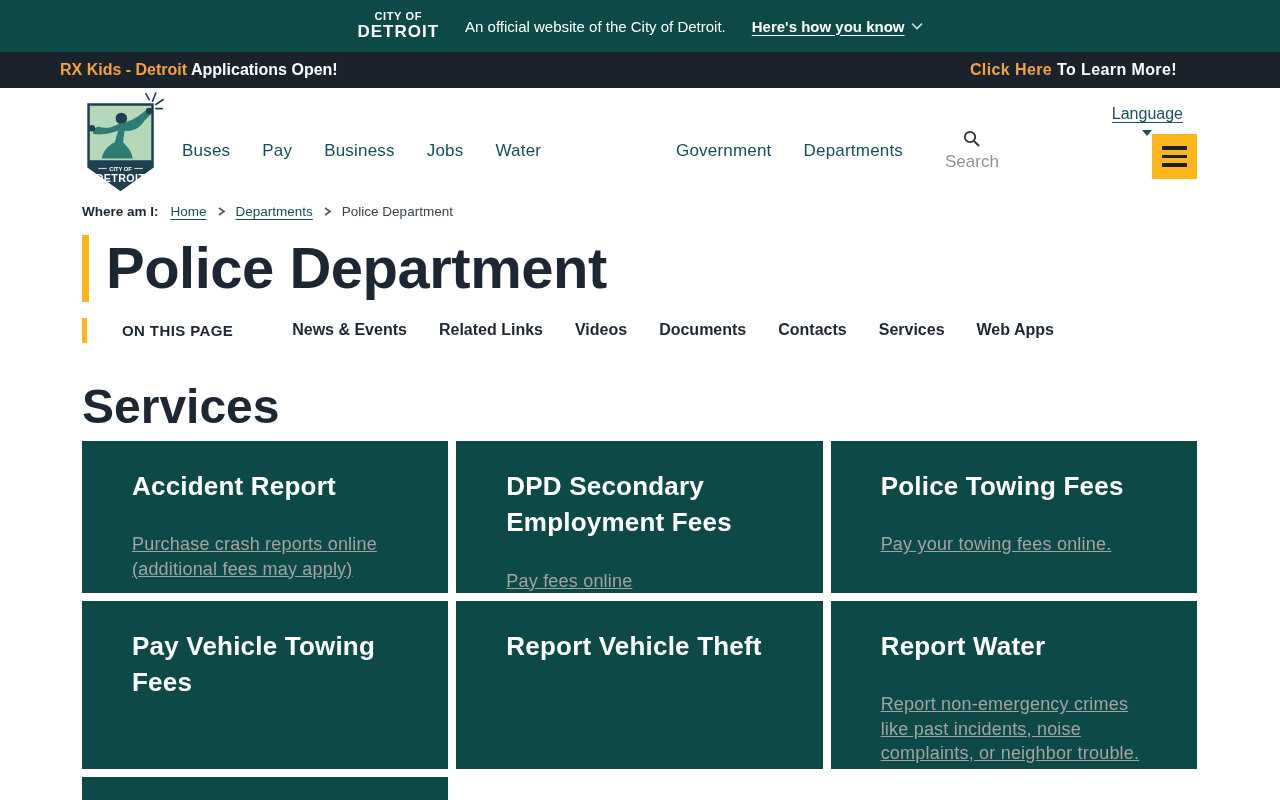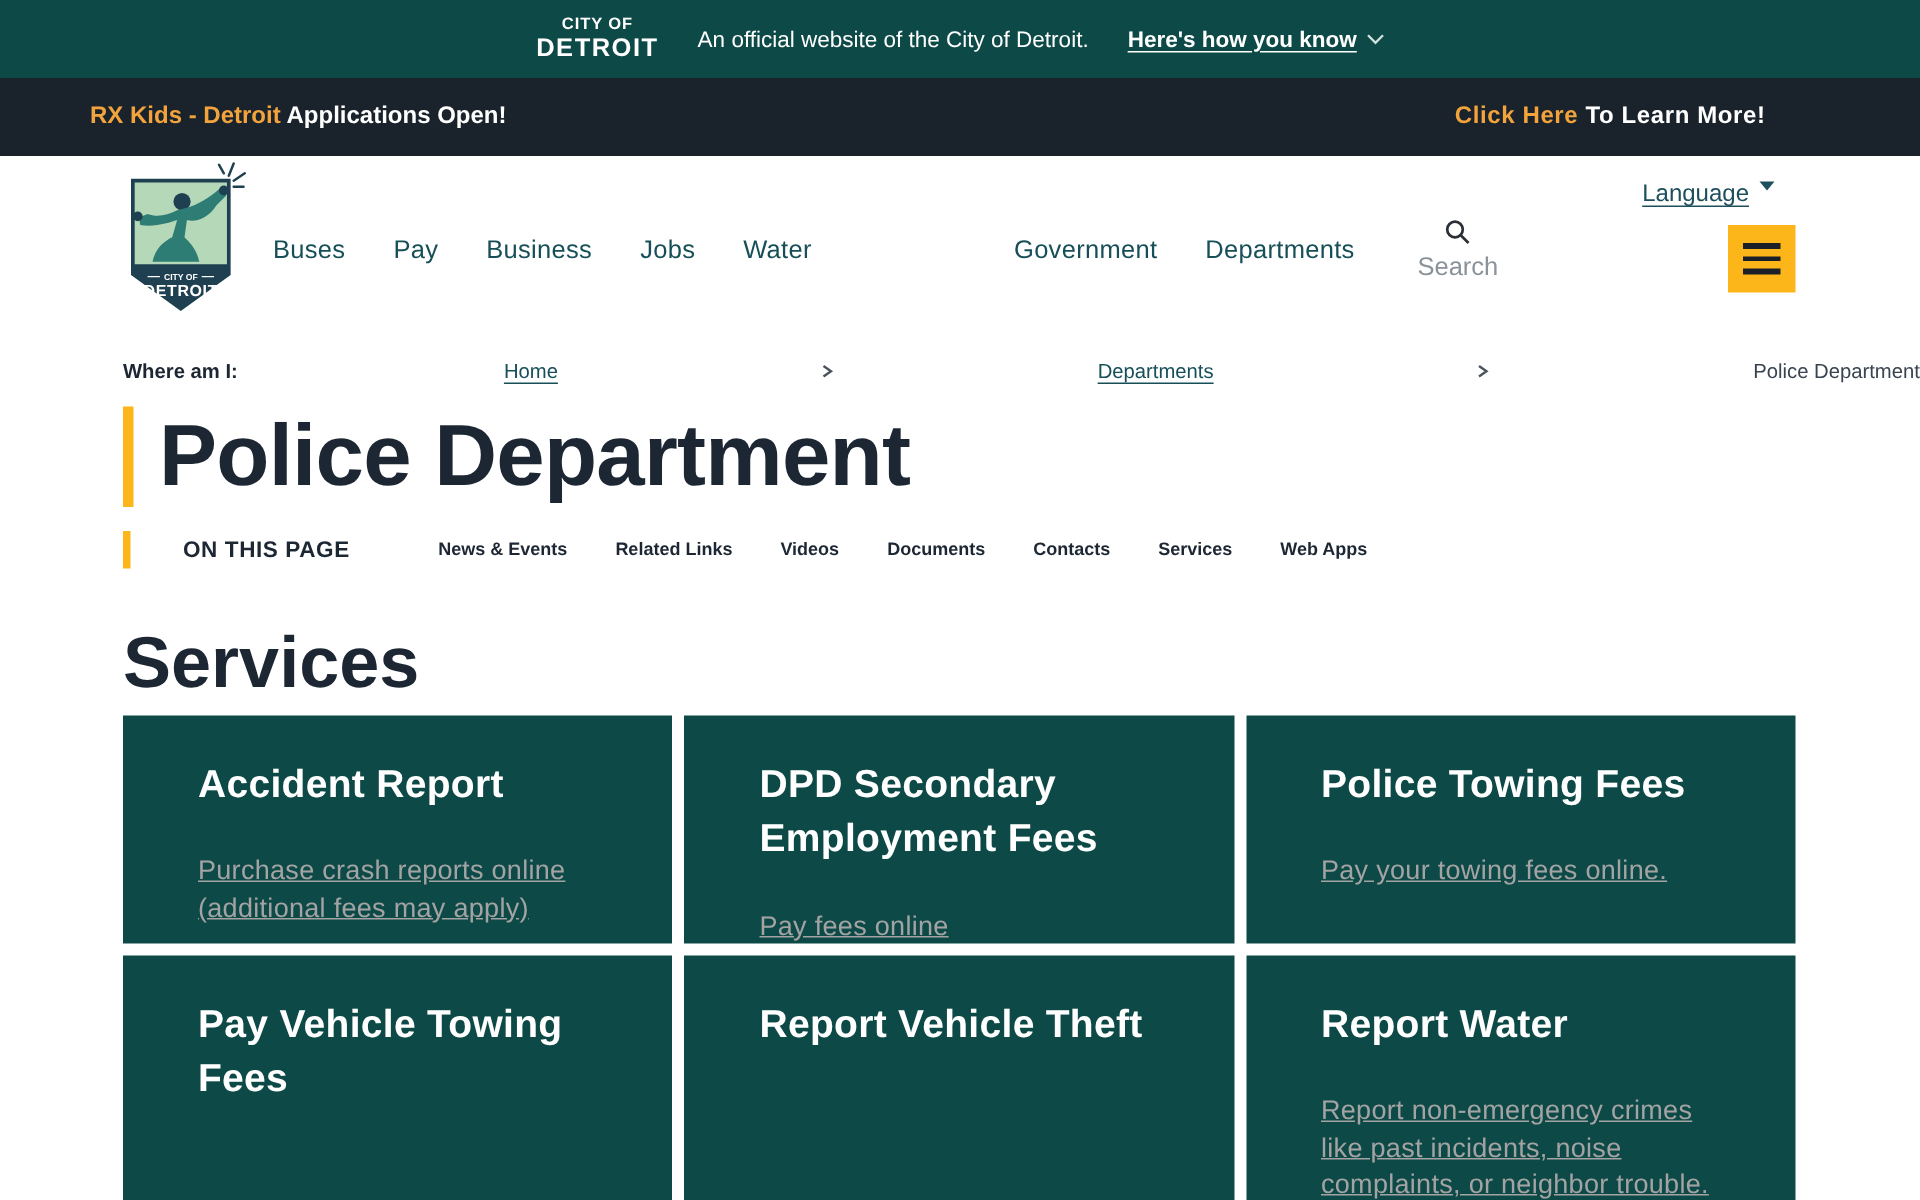--- a/index.html
+++ b/index.html
@@ -24,21 +24,21 @@
   .ob-brand { text-align: center; line-height: 1.05; }
   .ob-brand-1 { font-size: 11px; font-weight: 700; letter-spacing: 0.6px; }
   .ob-brand-2 { font-size: 17px; font-weight: 800; letter-spacing: 1px; }
   .ob-text { font-size: 15px; }
   .ob-link { display: inline-flex; align-items: center; gap: 6px; font-size: 15px; font-weight: 600; }
   .ob-link span { text-decoration: underline; text-underline-offset: 3px; }
   .ob-chevron { width: 12px; height: 8px; stroke: #cfe0de; stroke-width: 1.6; fill: none; }
 
   
   .alert-banner {
-    height: 52px;
+    height: 36px;
     background: #1a232c;
     color: #ffffff;
     display: flex;
     align-items: center;
     justify-content: space-between;
     padding: 0 103px 0 60px;
     font-size: 16px;
     font-weight: 600;
   }
   .alert-banner .hl { color: #f2a33c; }
@@ -55,54 +55,54 @@
   .nav-right { left: 676px; }
   .nav-link { font-size: 17px; color: #174f58; letter-spacing: 0.2px; }
   .search {
     position: absolute; left: 945px; top: 63px; transform: translateY(-50%);
     display: flex; align-items: center; gap: 5px; cursor: pointer; flex-direction: column;
   }
   .search-icon { width: 17px; height: 17px; stroke: #2a2f36; stroke-width: 1.8; fill: none; }
   .search-text { font-size: 17px; color: #8b9299; }
   .language {
     position: absolute; right: 97px; top: 17px;
-    display: inline-flex; gap: 7px;
-    font-size: 16px; color: #1d4f5c;
+    display: inline-flex; align-items: center; gap: 7px;
+    font-size: 16px; color: #1d4f5c; flex-direction: column;
   }
   .language span { text-decoration: underline; text-underline-offset: 3px; }
   .lang-tri { width: 0; height: 0; border-left: 5px solid transparent; border-right: 5px solid transparent; border-top: 6px solid #1d4f5c; }
   .hamburger {
     position: absolute; right: 83px; top: 46px;
     width: 45px; height: 45px; background: #fcb61a; border: none; cursor: pointer;
     display: flex; flex-direction: column; align-items: center; justify-content: center; gap: 5px;
   }
   .hamburger .bar { width: 25px; height: 3.5px; background: #1a1f28; }
 
   
   .breadcrumb {
-    margin: 24px 0 0 82px;
+    margin: 4px 0 0 82px;
     display: flex; align-items: center; gap: 10px;
-    font-size: 13.5px; color: #2b3440; justify-content: space-between;
+    font-size: 13.5px; color: #2b3440;
   }
   .bc-label { font-weight: 700; color: #1d2733; margin-right: 2px; }
   .bc-link { color: #174f58; text-decoration: underline; text-underline-offset: 3px; }
   .bc-sep { width: 9px; height: 9px; stroke: #4a545e; stroke-width: 1.6; fill: none; }
   .bc-current { color: #3a4450; }
 
   
   .page-title-row { margin: 16px 0 0 82px; display: flex; align-items: stretch; }
   .title-accent { width: 7px; background: #fcb61a; margin-right: 17px; }
   .page-title { font-size: 58px; font-weight: 800; color: #1d2733; line-height: 1.15; letter-spacing: -0.5px; }
 
   
   .otp-row { margin: 16px 0 0 82px; display: flex; align-items: center; gap: 27px; }
   .otp-accent { width: 5px; height: 25px; background: #fcb61a; margin-right: 8px; }
   .otp-label { font-size: 15px; font-weight: 800; color: #1d2733; letter-spacing: 0.4px; margin-right: 32px; }
   .otp-nav { display: flex; gap: 32px; }
-  .otp-link { font-size: 12px; font-weight: 600; color: #1d2733; }
+  .otp-link { font-size: 16px; font-weight: 600; color: #1d2733; }
 
   
   .services-title { margin: 36px 0 0 82px; font-size: 48px; font-weight: 800; color: #1d2733; line-height: 1.15; }
   .services-grid {
     margin: 7px 83px 0 82px;
     display: grid;
     grid-template-columns: repeat(3, 1fr);
     grid-template-rows: 152px 168px 140px;
     gap: 8px;
   }

